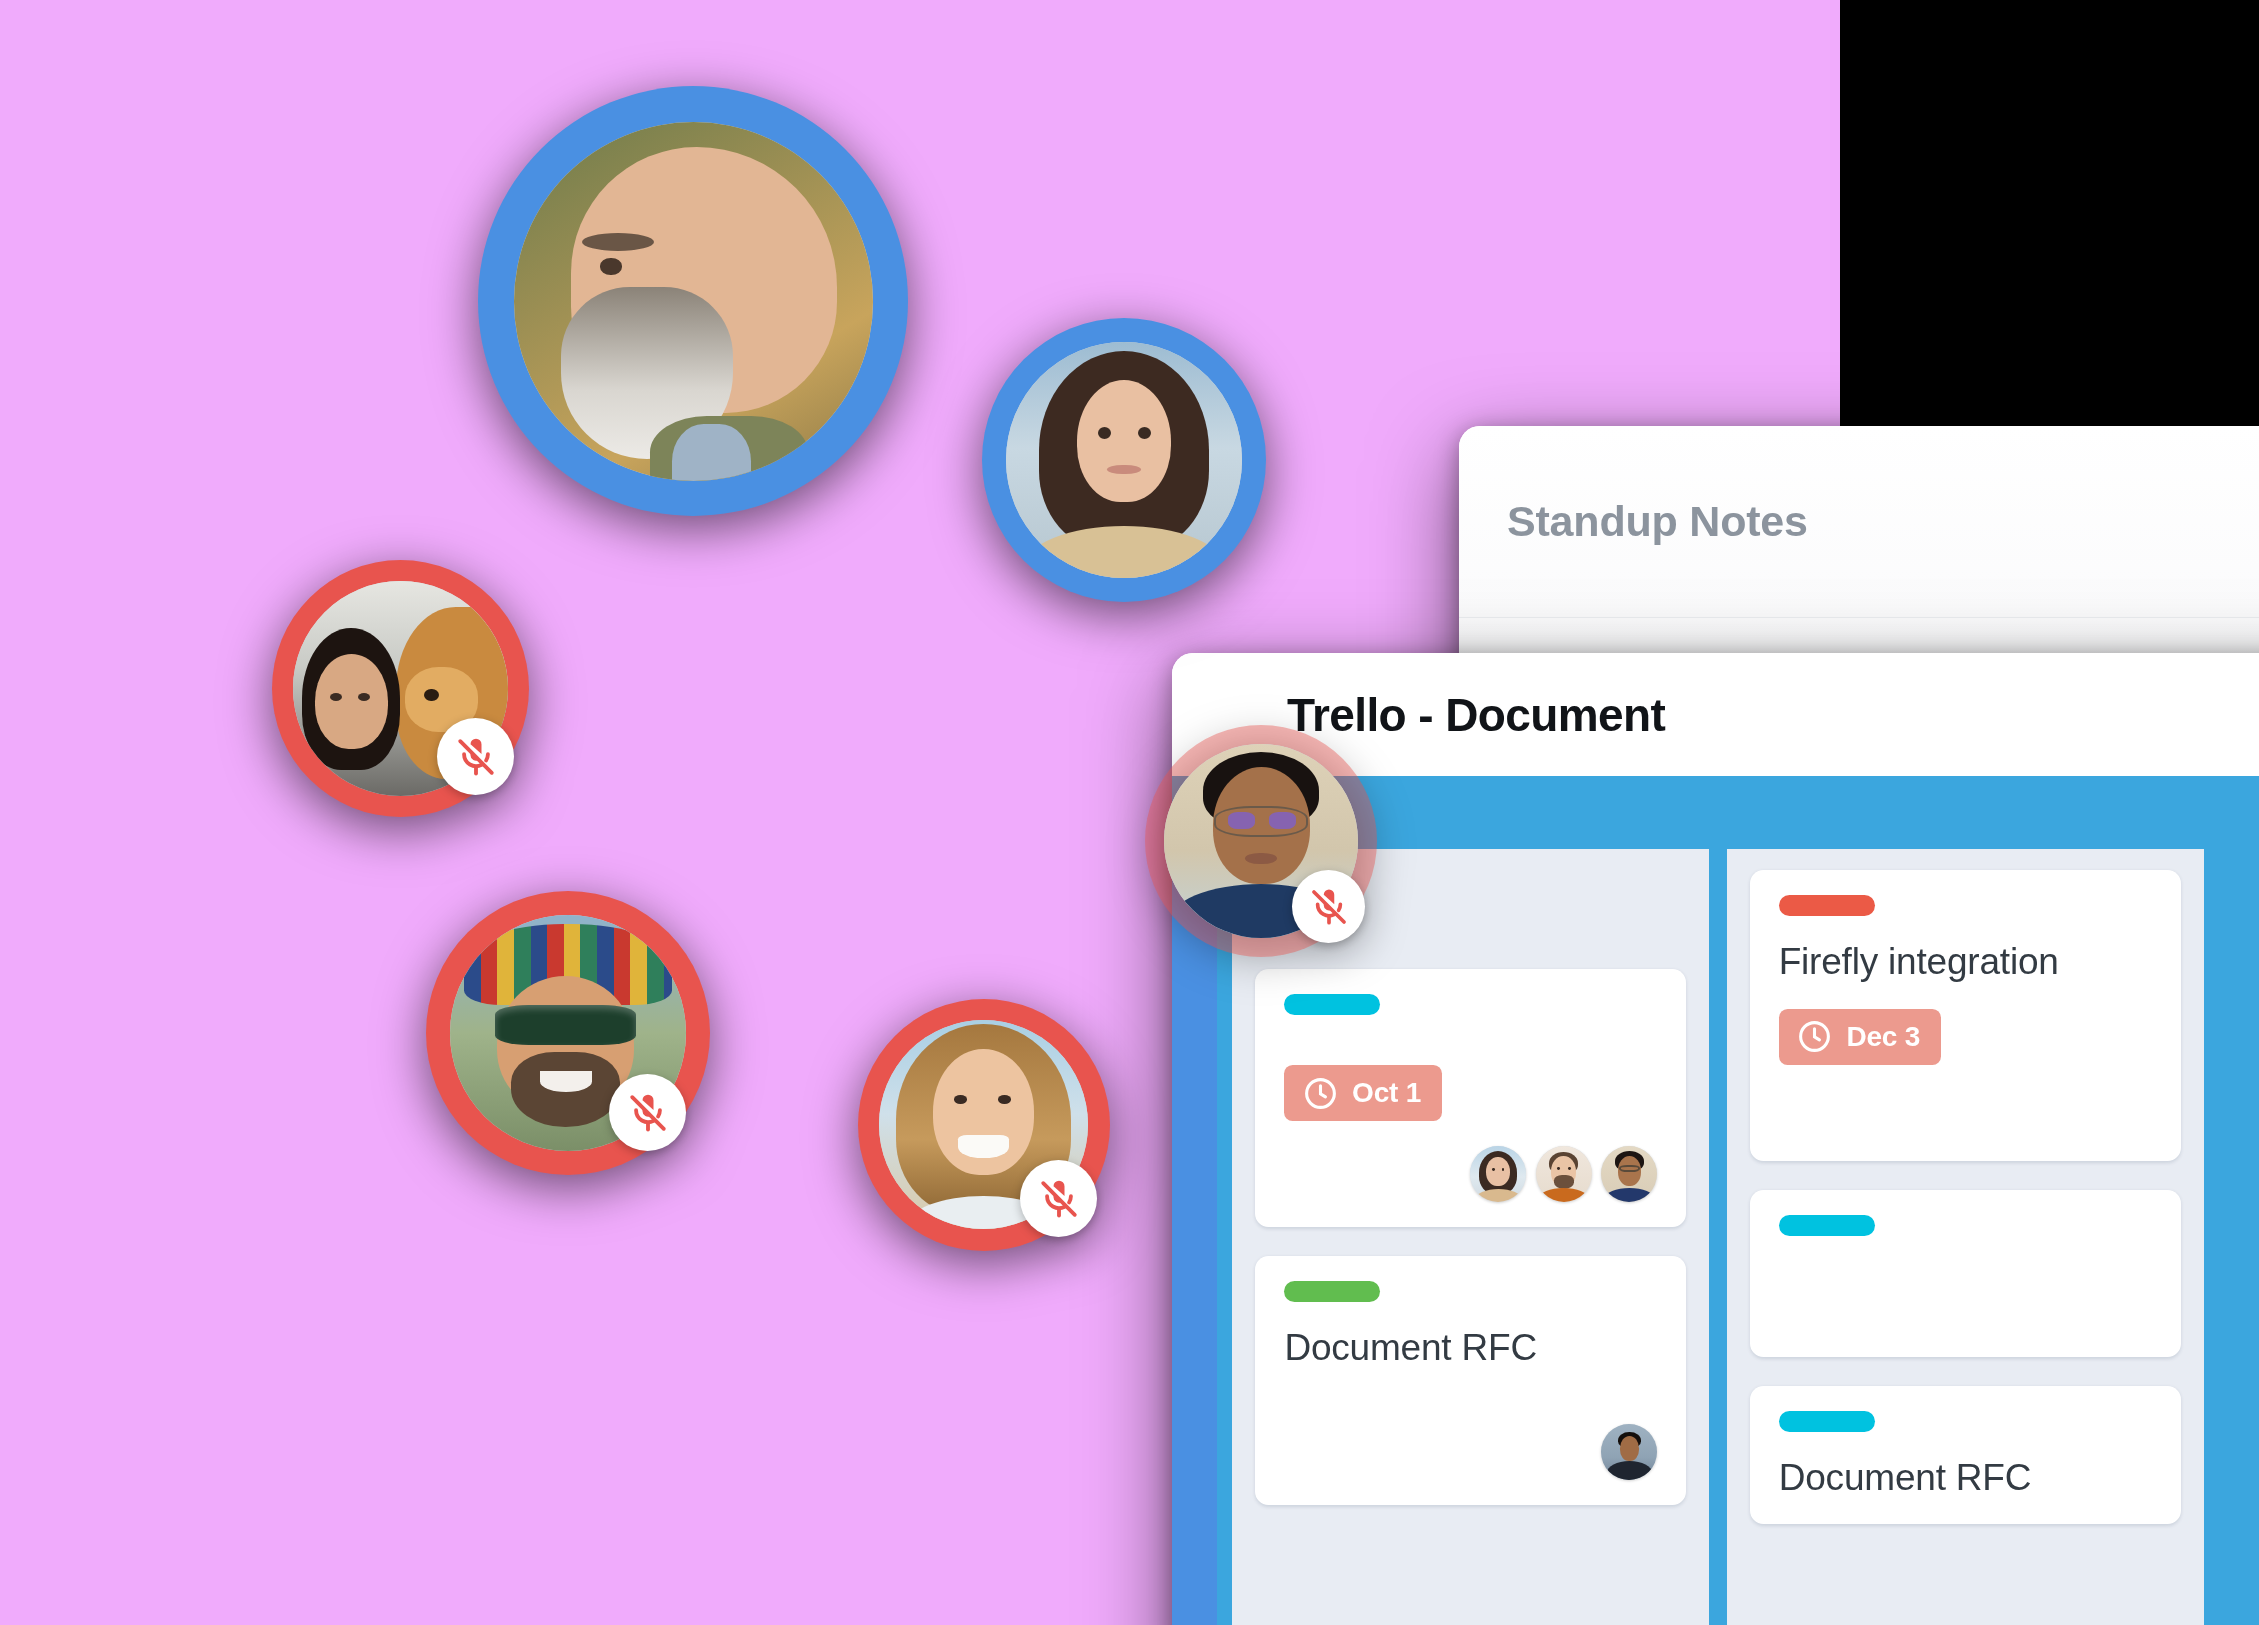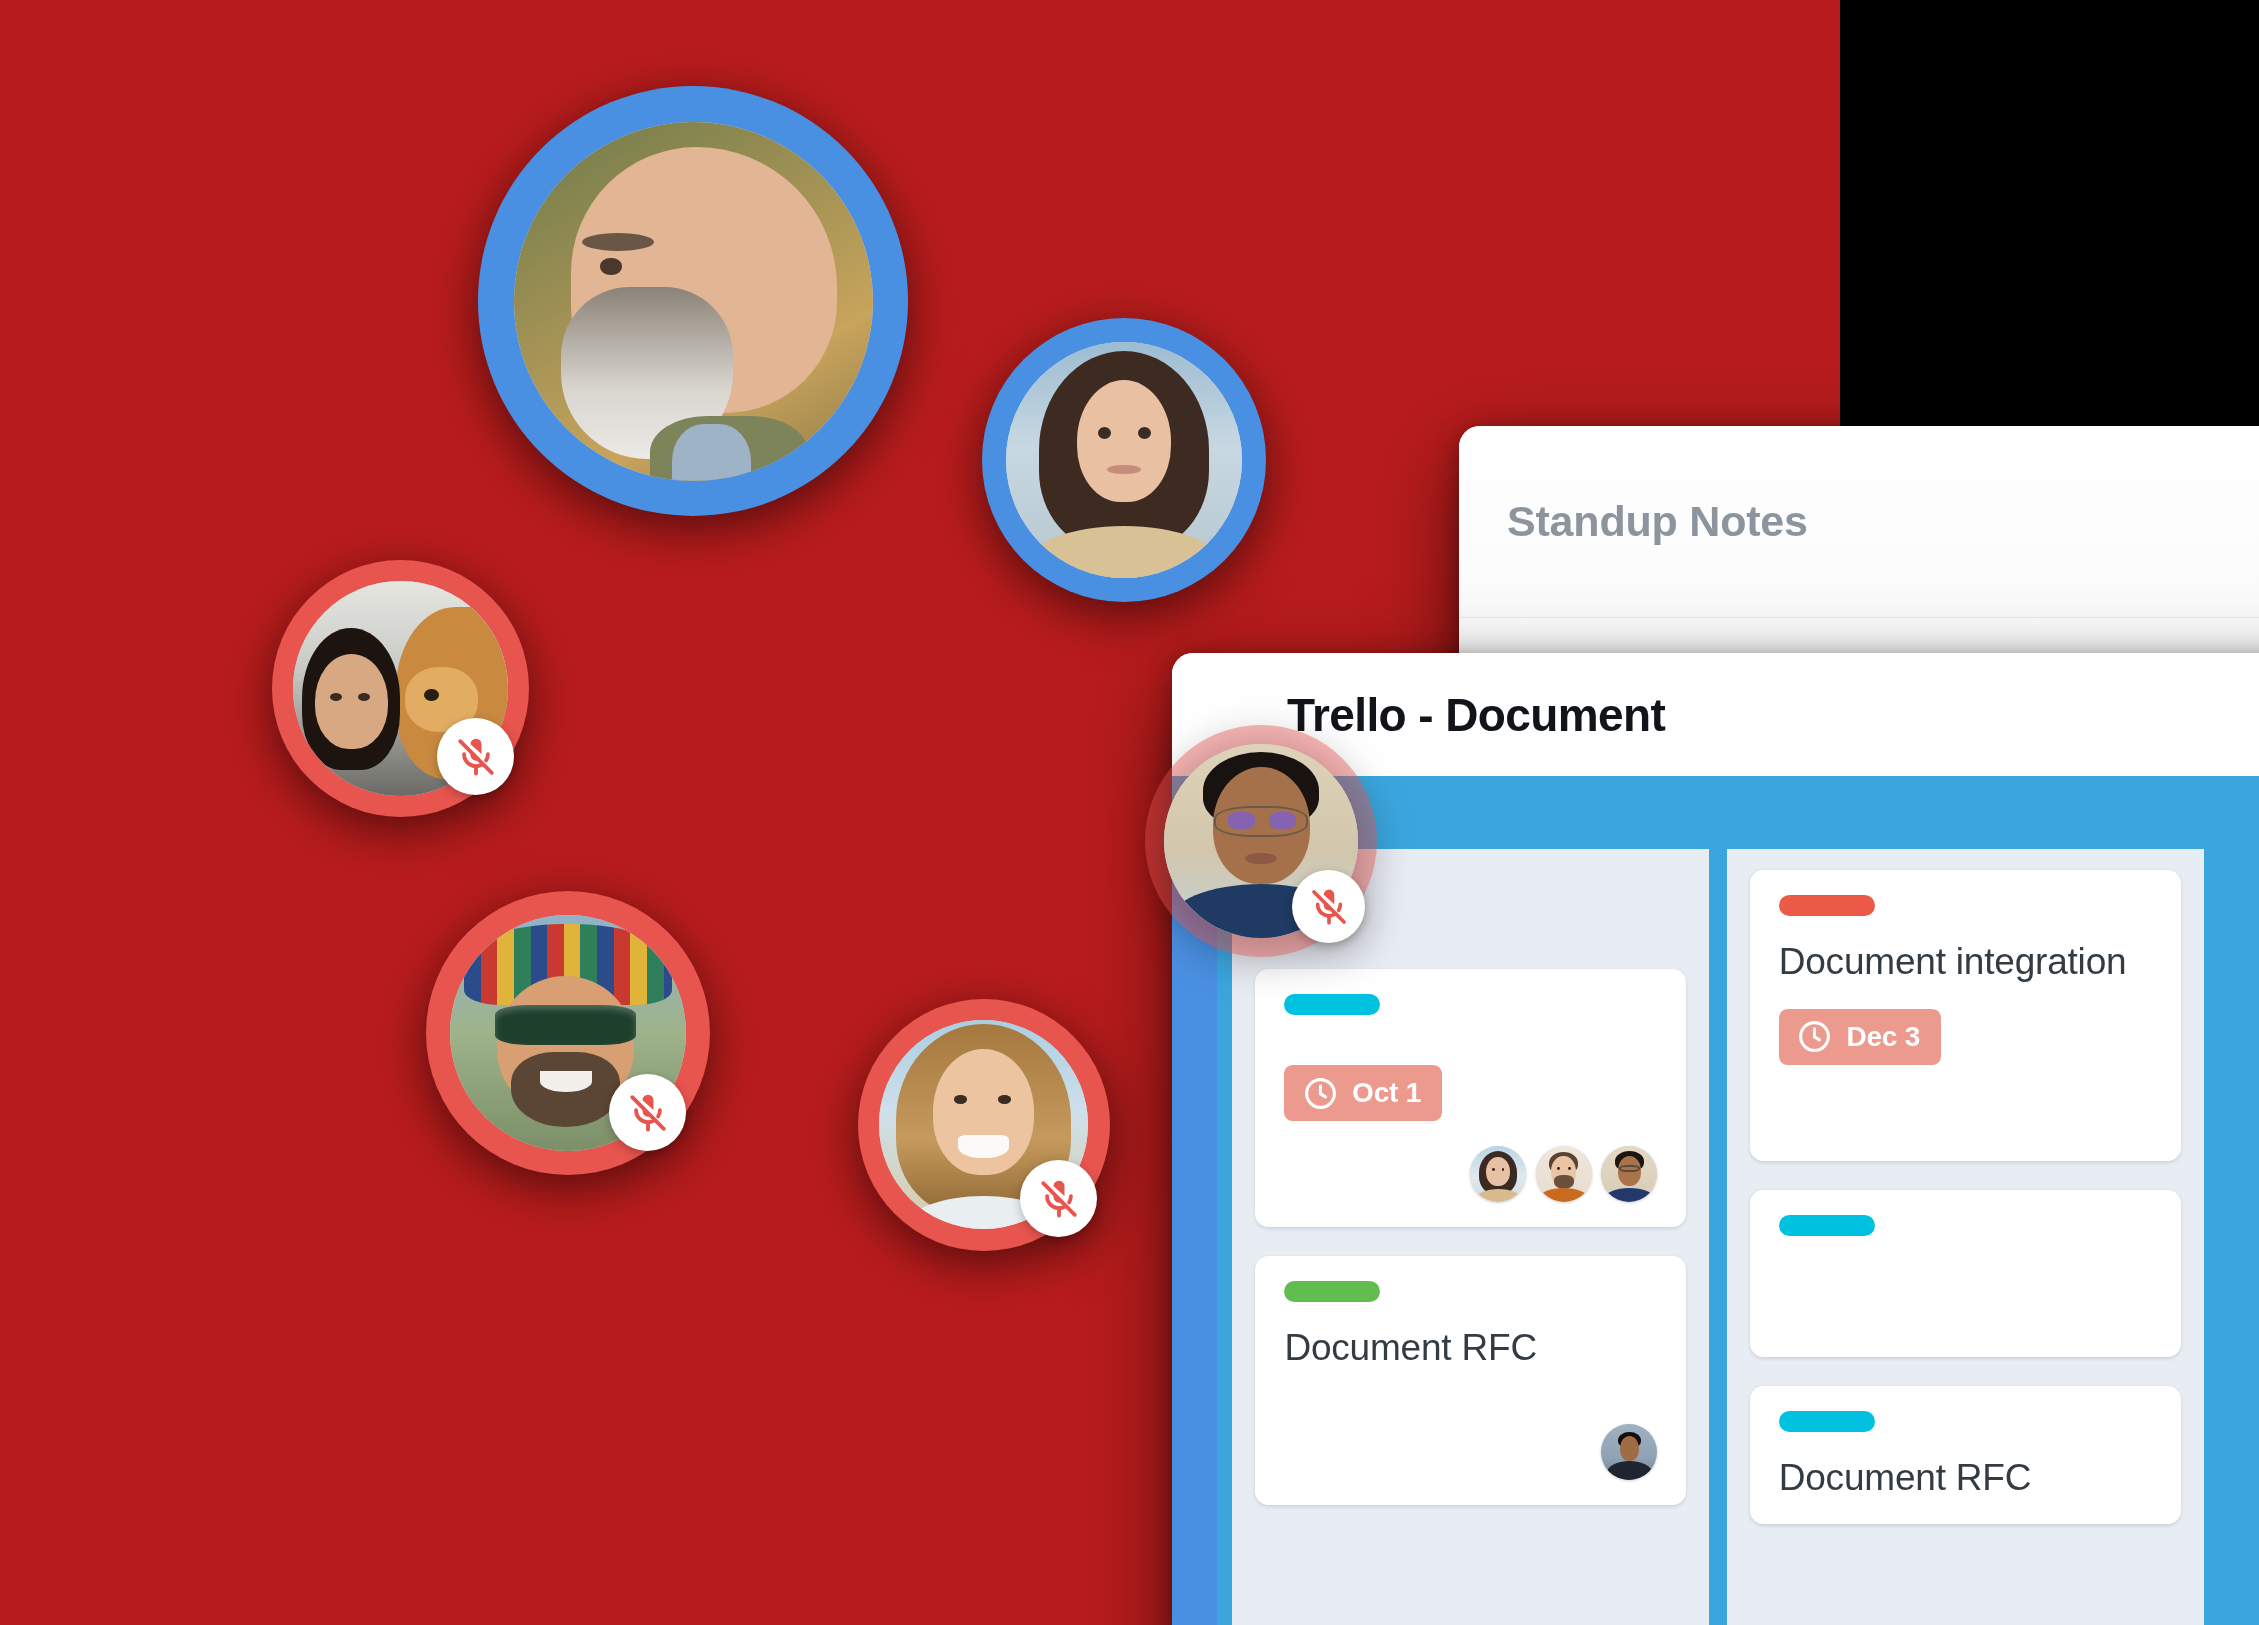--- a/index.html
+++ b/index.html
@@ -11,21 +11,21 @@
     overflow: hidden;
     background: #000000;
     font-family: "Liberation Sans", sans-serif;
     -webkit-font-smoothing: antialiased;
   }
 
   #stage {
     position: relative;
     width: 1840px;
     height: 1625px;
-    background: #b91c1c;
+    background: #f0abfc;
   }
 
   
 
   .app-window {
     position: absolute;
     background: #ffffff;
     border-radius: 21px;
     overflow: hidden;
     box-shadow: 0 29px 86px rgba(0,0,0,0.55), 0 5.8px 23px rgba(0,0,0,0.35);
@@ -314,21 +314,21 @@
               </div>
             </div>
           </div>
 
         </div>
 
         <div class="board-column">
 
           <div class="card">
             <div class="card-label" style="background:#eb5a46"></div>
-            <div class="card-title">Document integration</div>
+            <div class="card-title">Firefly integration</div>
             <div class="card-due">
               <span>
                 <svg width="37" height="37" viewBox="0 0 24 24" fill="none" stroke="#ffffff" stroke-width="2">
                   <circle cx="12" cy="12" r="9"></circle>
                   <path d="M12 7v5.2l3.2 2" stroke-linecap="round"></path>
                 </svg>
               </span>
               <span class="due-text">Dec 3</span>
             </div>
             <div style="height:71px"></div>

